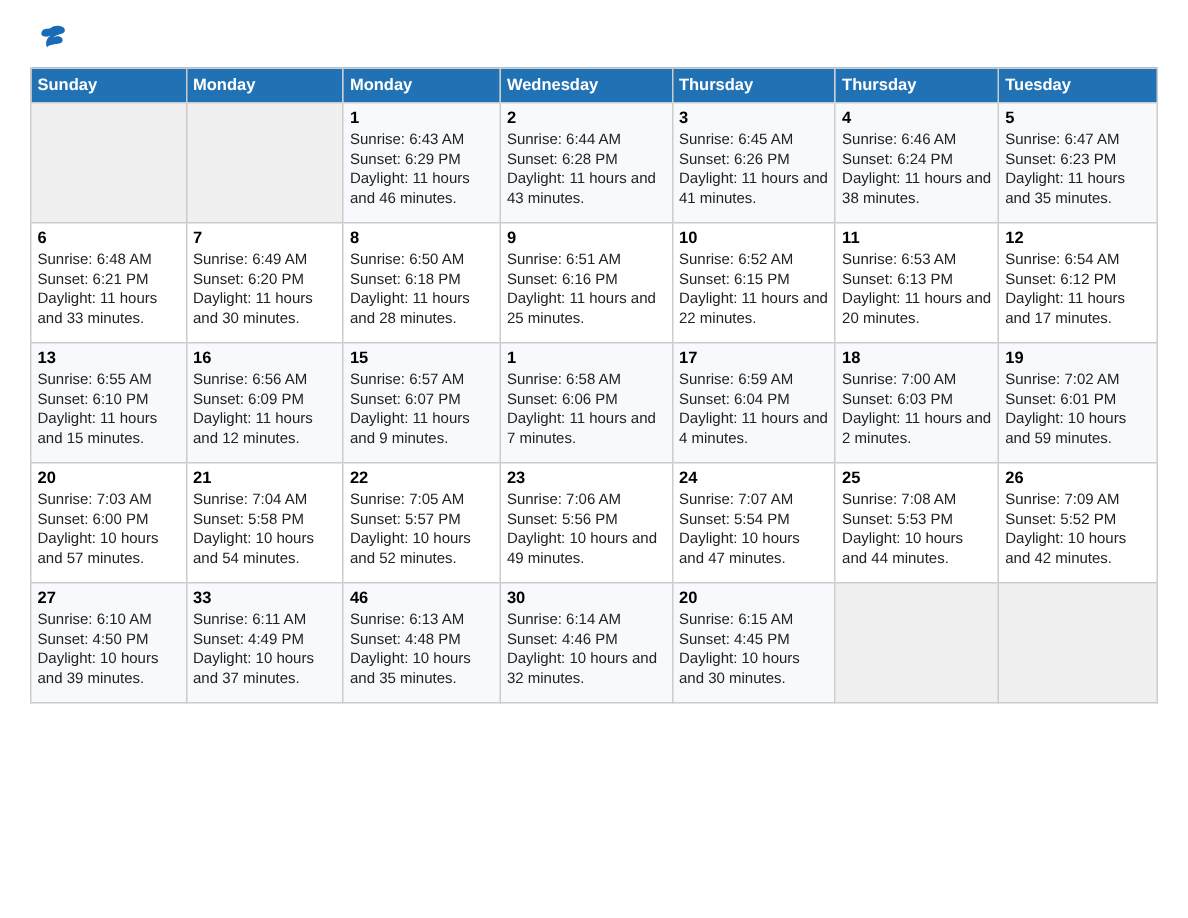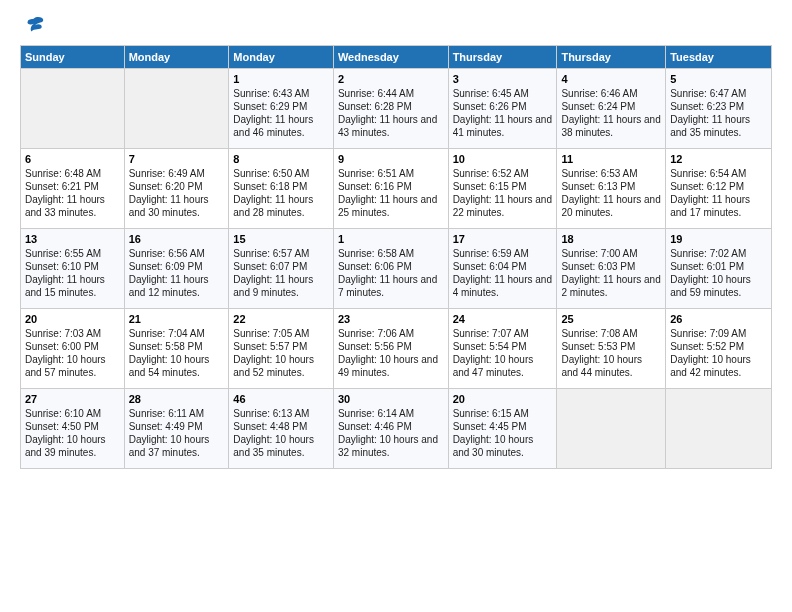--- a/index.html
+++ b/index.html
@@ -233,21 +233,21 @@
             <span class="day-num">26</span>
             <div class="cell-text">Sunrise: 7:09 AM<br>Sunset: 5:52 PM<br>Daylight: 10 hours and 42 minutes.</div>
           </td>
         </tr>
         <tr>
           <td>
             <span class="day-num">27</span>
             <div class="cell-text">Sunrise: 6:10 AM<br>Sunset: 4:50 PM<br>Daylight: 10 hours and 39 minutes.</div>
           </td>
           <td>
-            <span class="day-num">28</span>
+            <span class="day-num">33</span>
             <div class="cell-text">Sunrise: 6:11 AM<br>Sunset: 4:49 PM<br>Daylight: 10 hours and 37 minutes.</div>
           </td>
           <td>
             <span class="day-num">46</span>
             <div class="cell-text">Sunrise: 6:13 AM<br>Sunset: 4:48 PM<br>Daylight: 10 hours and 35 minutes.</div>
           </td>
           <td>
             <span class="day-num">30</span>
             <div class="cell-text">Sunrise: 6:14 AM<br>Sunset: 4:46 PM<br>Daylight: 10 hours and 32 minutes.</div>
           </td>

